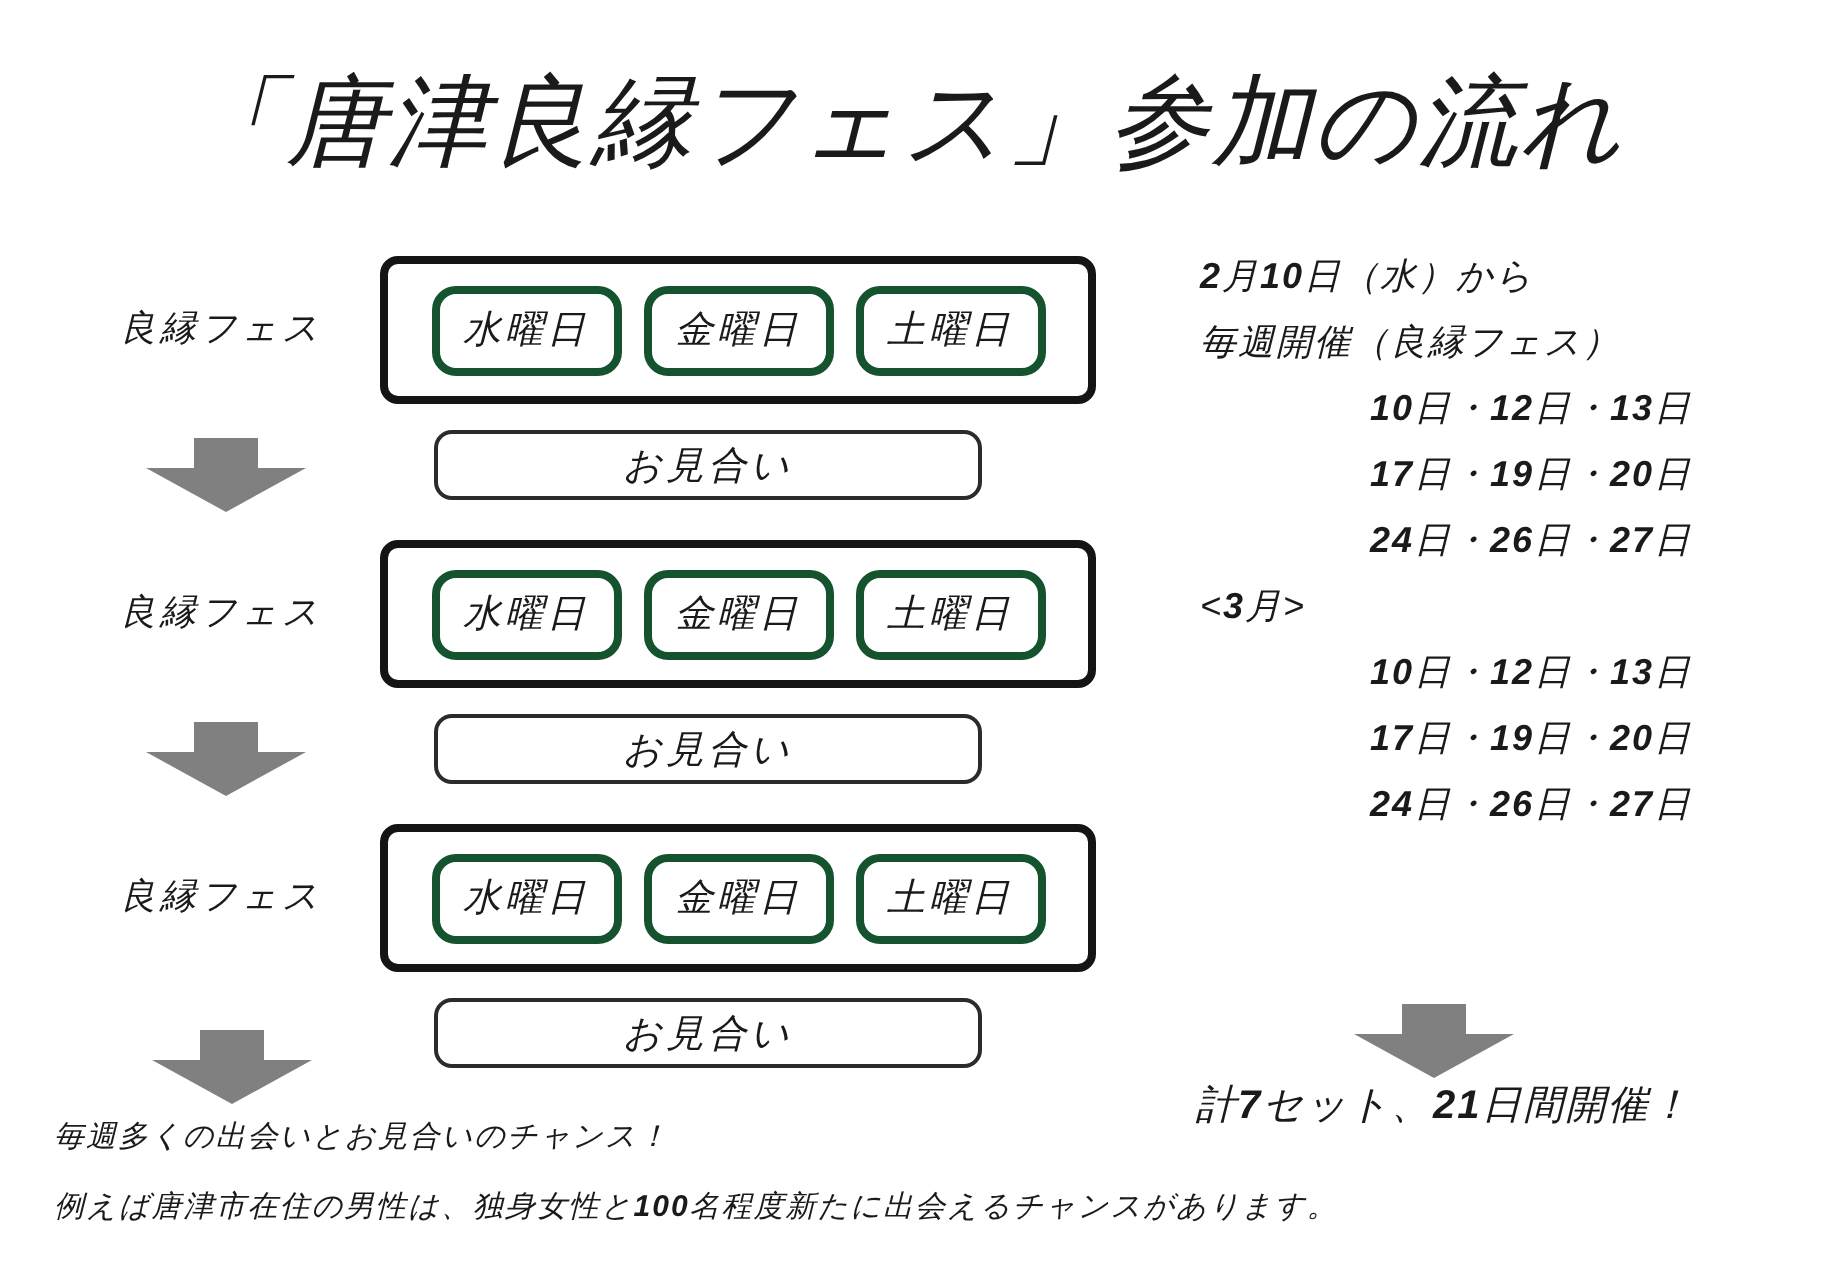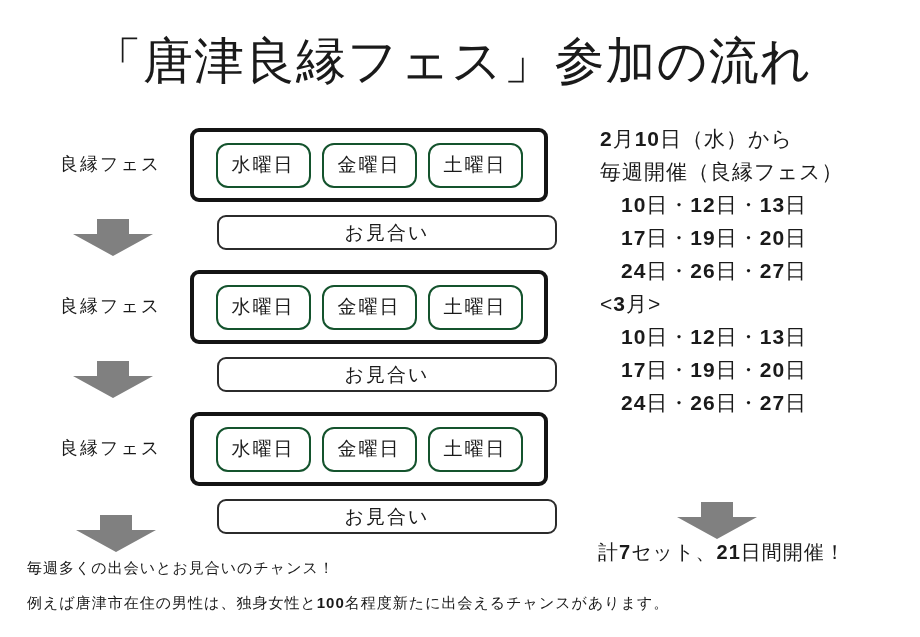--- a/index.html
+++ b/index.html
@@ -1,56 +1,56 @@
 <!DOCTYPE html>
 <html lang="ja"><head>
 <meta charset="utf-8">
 <style>
   html,body{margin:0;padding:0;background:#fff;}
   .slide{
     position:relative;width:920px;height:637px;background:#ffffff;
-    font-family:"Liberation Sans",sans-serif;color:#1a1a1a;overflow:hidden;
+    font-family:"Liberation Sans",sans-serif;color:#1a1a1a;overflow:hidden;font-style:italic;
   }
   .title{
     position:absolute;left:92px;top:32px;font-size:50px;line-height:58px;
     font-weight:400;letter-spacing:1px;white-space:nowrap;color:#1a1a1a;
   }
   
   .flow-row{position:absolute;left:0;width:600px;height:142px;}
   .flow-row.r1{top:128px;} .flow-row.r2{top:270px;} .flow-row.r3{top:412px;}
   .frow-label{
     position:absolute;left:60px;top:24px;font-size:18px;letter-spacing:2px;
     white-space:nowrap;
   }
   .fest-box{
     position:absolute;left:190px;top:0;width:358px;height:74px;
     border:4px solid #141414;border-radius:9px;box-sizing:border-box;
     display:flex;align-items:center;justify-content:center;gap:11px;background:#fff;
   }
   .day-pill{
-    width:95px;height:45px;border:2px solid #14532d;border-radius:12px;
+    width:95px;height:45px;border:4px solid #14532d;border-radius:12px;
     box-sizing:border-box;display:flex;align-items:center;justify-content:center;
     font-size:19px;letter-spacing:2px;background:#fff;white-space:nowrap;
   }
   .omiai-box{
-    position:absolute;left:217px;top:87px;width:340px;height:35px;
+    position:absolute;left:217px;top:87px;width:274px;height:35px;
     border:2px solid #2b2b2b;border-radius:9px;box-sizing:border-box;
     display:flex;align-items:center;justify-content:center;
     font-size:19px;letter-spacing:2px;background:#fff;white-space:nowrap;
   }
   
   .down-arrow{position:absolute;width:80px;height:37px;}
   .down-arrow.a1{left:73px;top:219px;}
   .down-arrow.a2{left:73px;top:361px;}
   .down-arrow.a3{left:76px;top:515px;}
   .down-arrow.a4{left:677px;top:502px;}
   
   .schedule{position:absolute;left:600px;top:122px;width:310px;}
-  .sched-line{margin:0;height:33px;line-height:33px;font-size:21px;letter-spacing:1px;white-space:nowrap;}
-  .sched-line.ind1{padding-left:21px;}
+  .sched-line{margin:0;height:33px;line-height:33px;font-size:18px;letter-spacing:1px;white-space:nowrap;}
+  .sched-line.ind1{padding-left:21px;text-align:center;}
   .sched-line.ind2{padding-left:43px;}
   .sched-summary{
     position:absolute;left:598px;top:539px;font-size:20px;letter-spacing:1px;white-space:nowrap;
   }
   
   .footer-line{position:absolute;left:27px;font-size:15px;letter-spacing:1px;white-space:nowrap;}
   .footer-line.f1{top:559px;}
   .footer-line.f2{top:594px;}
   b{font-weight:bold;}
 </style>

